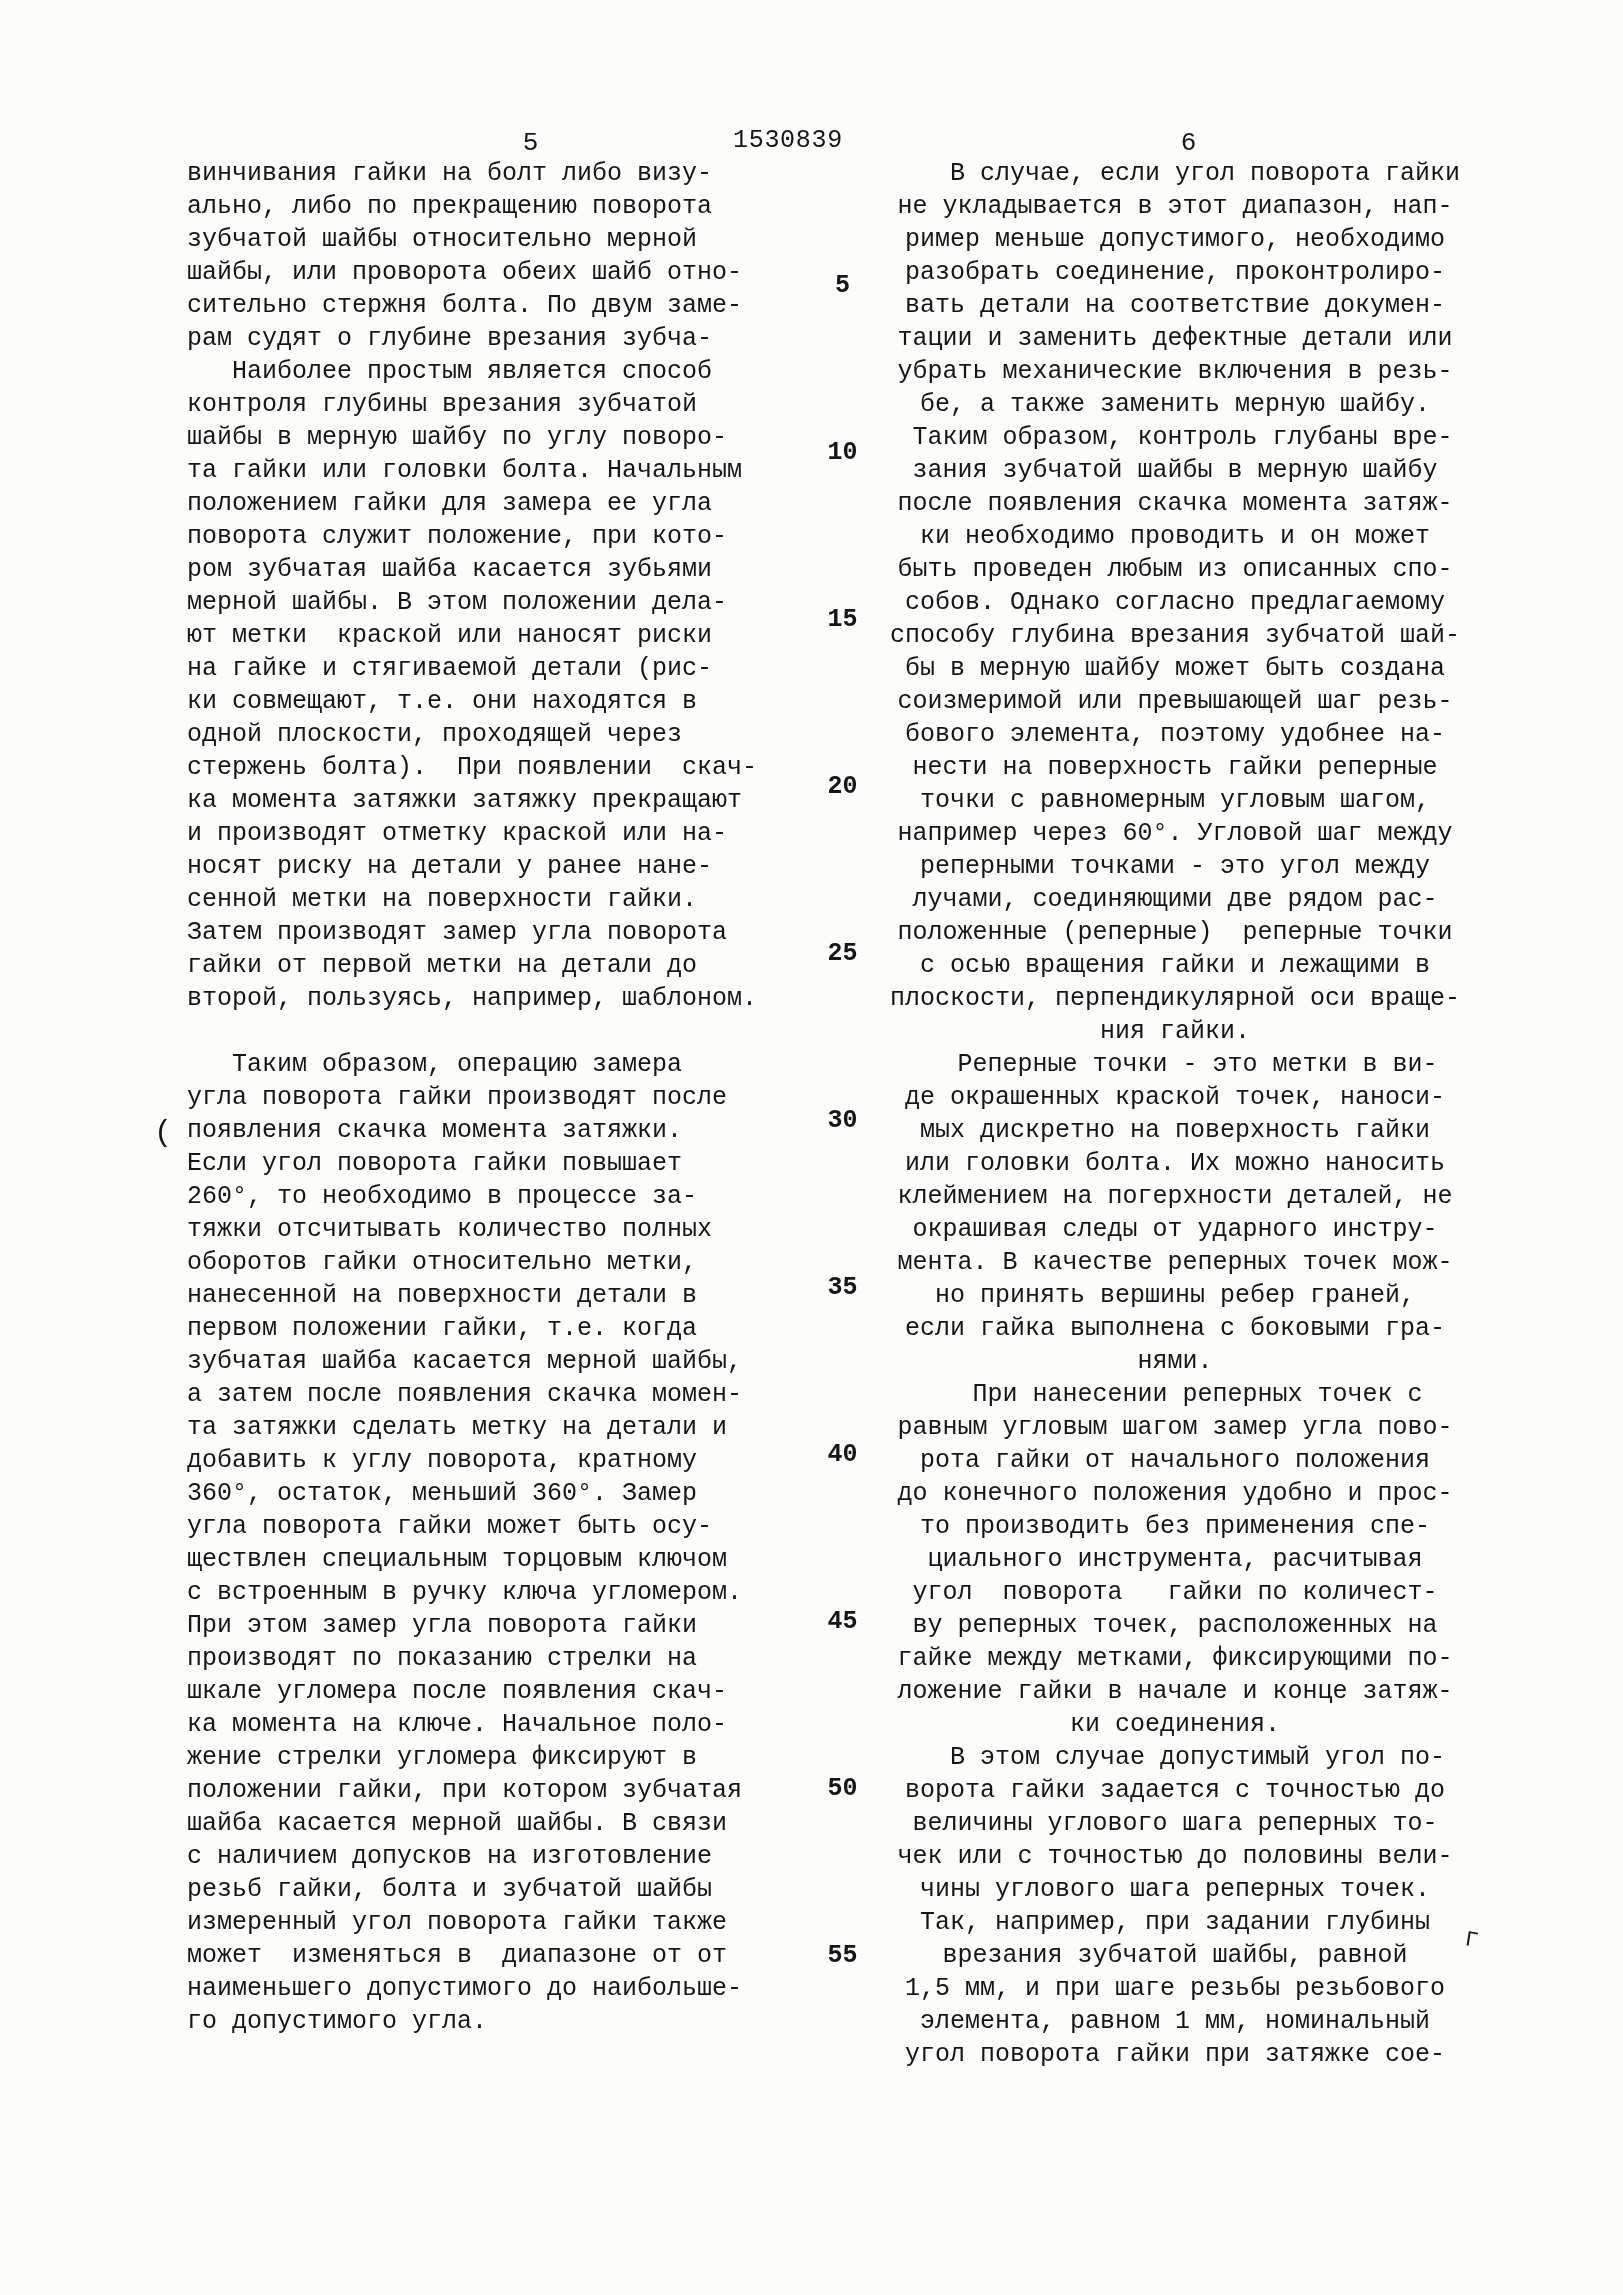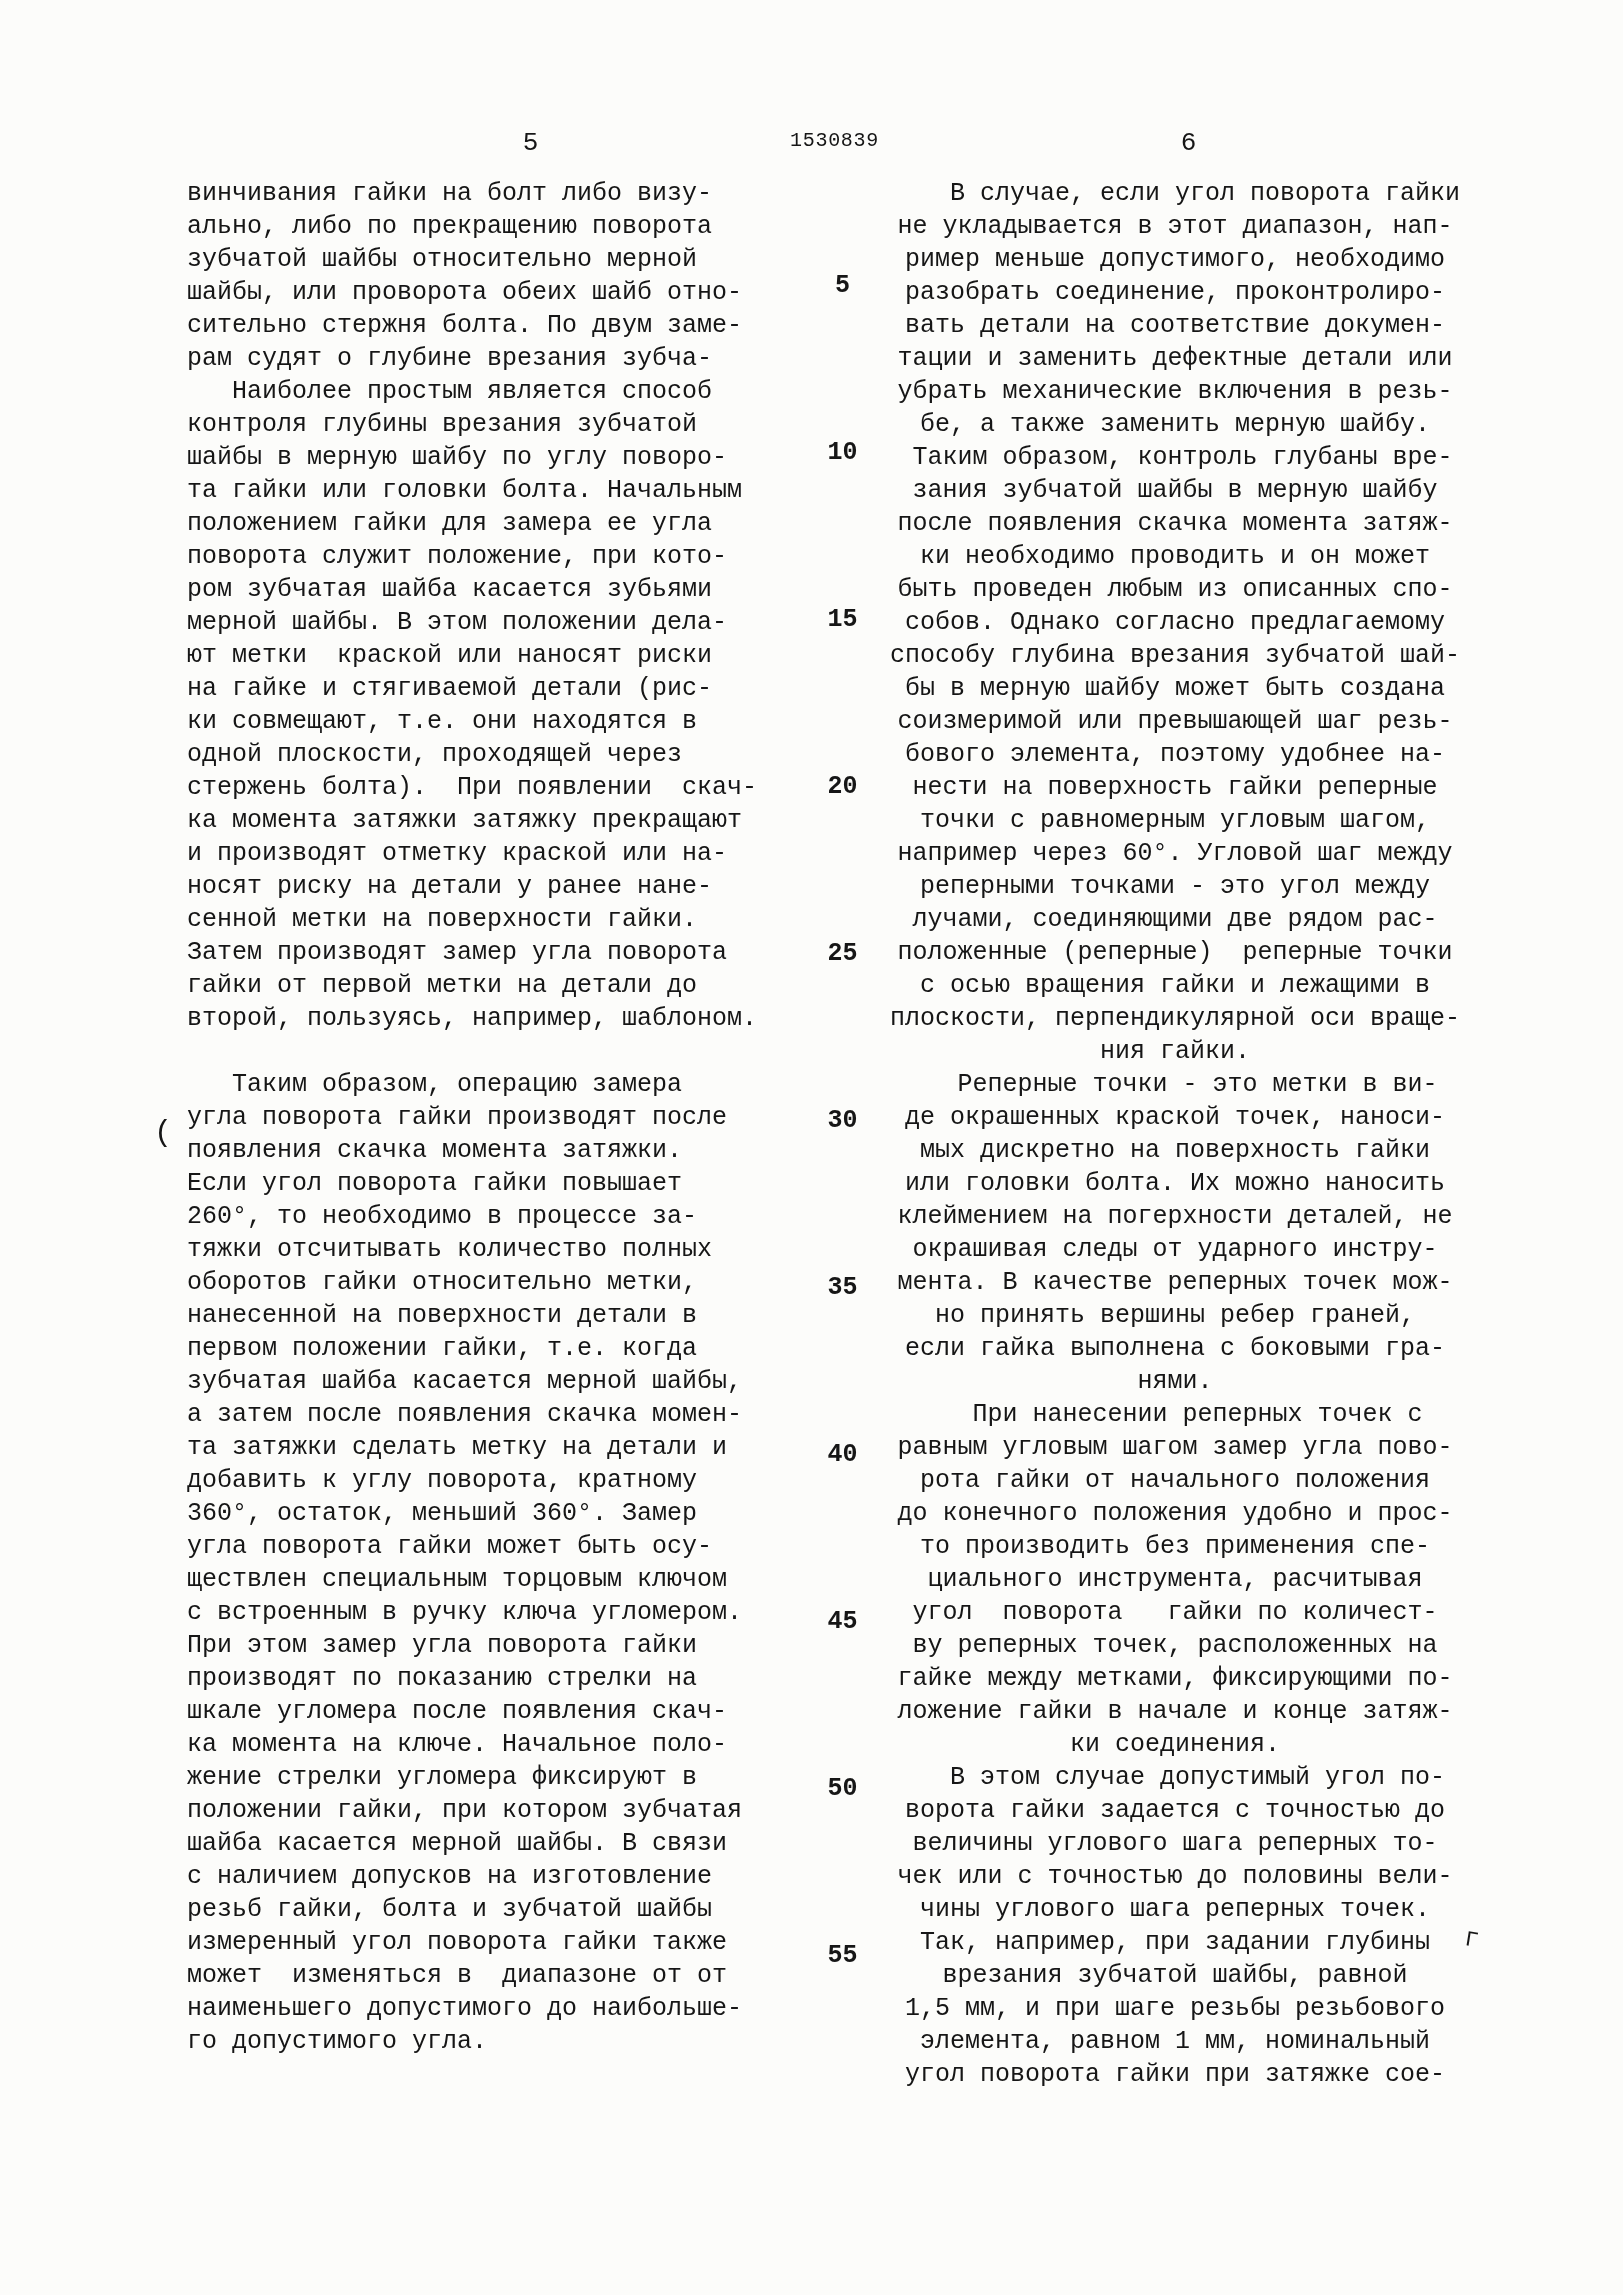--- a/index.html
+++ b/index.html
@@ -12,24 +12,24 @@
     overflow:hidden;
   }
   .hdr{
     position:absolute;top:126px;height:34px;
     font-size:26px;line-height:34px;text-align:center;
   }
   #hdr-left{left:501px;width:59px;}
   #hdr-right{left:1159px;width:59px;}
   #patent-number{
     position:absolute;top:122px;left:733px;width:203px;
-    font-size:20px;line-height:37px;text-align:center;
+    font-size:25px;line-height:37px;
     letter-spacing:0.7px;
   }
-  .col{position:absolute;top:157px;margin-top:20px;}
+  .col{position:absolute;top:157px;}
   .col .line{
     height:33px;line-height:33px;font-size:25px;
     white-space:pre;
   }
   #col-left{left:187px;width:592px;}
   #col-right{left:874px;width:602px;text-align:center;}
   .gutter{
     position:absolute;left:804px;top:271px;width:77px;
     text-align:center;
   }

